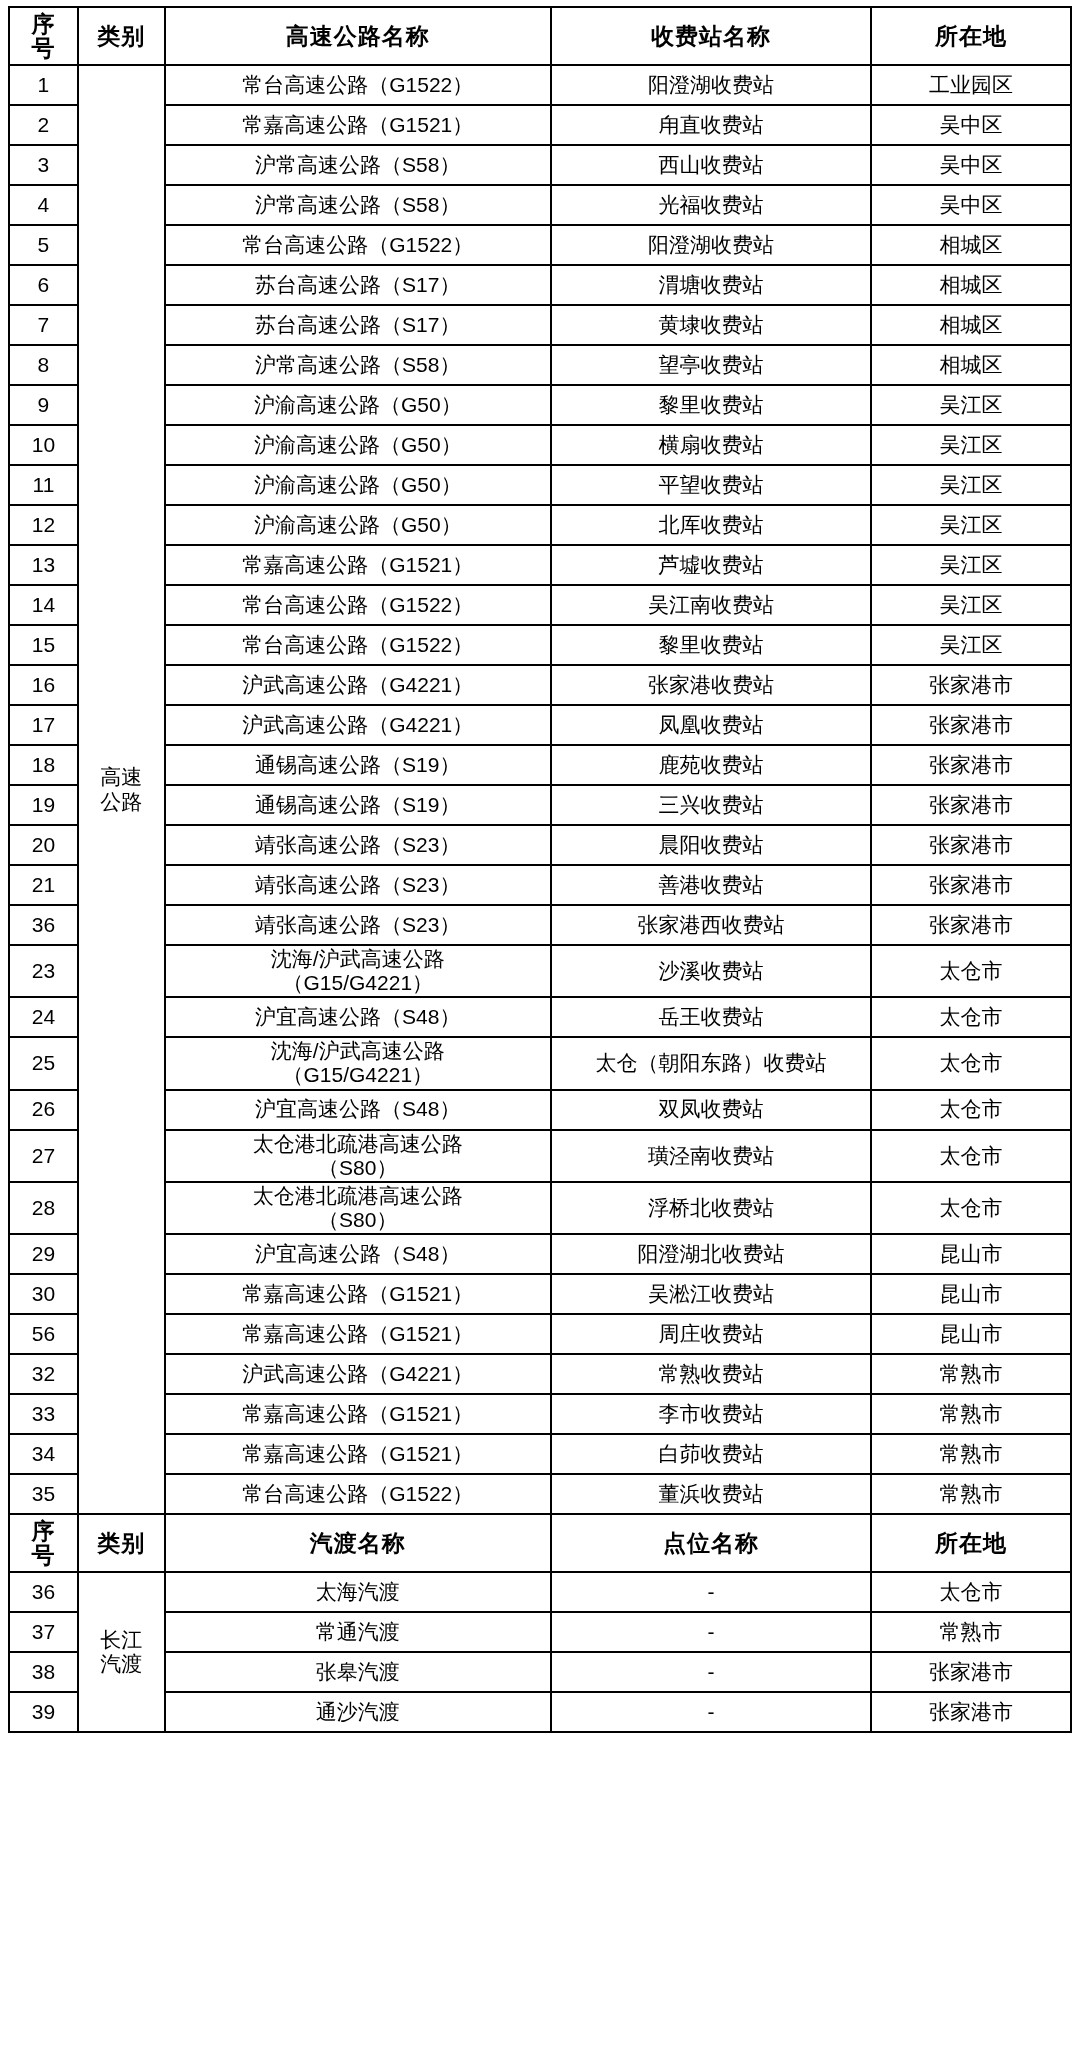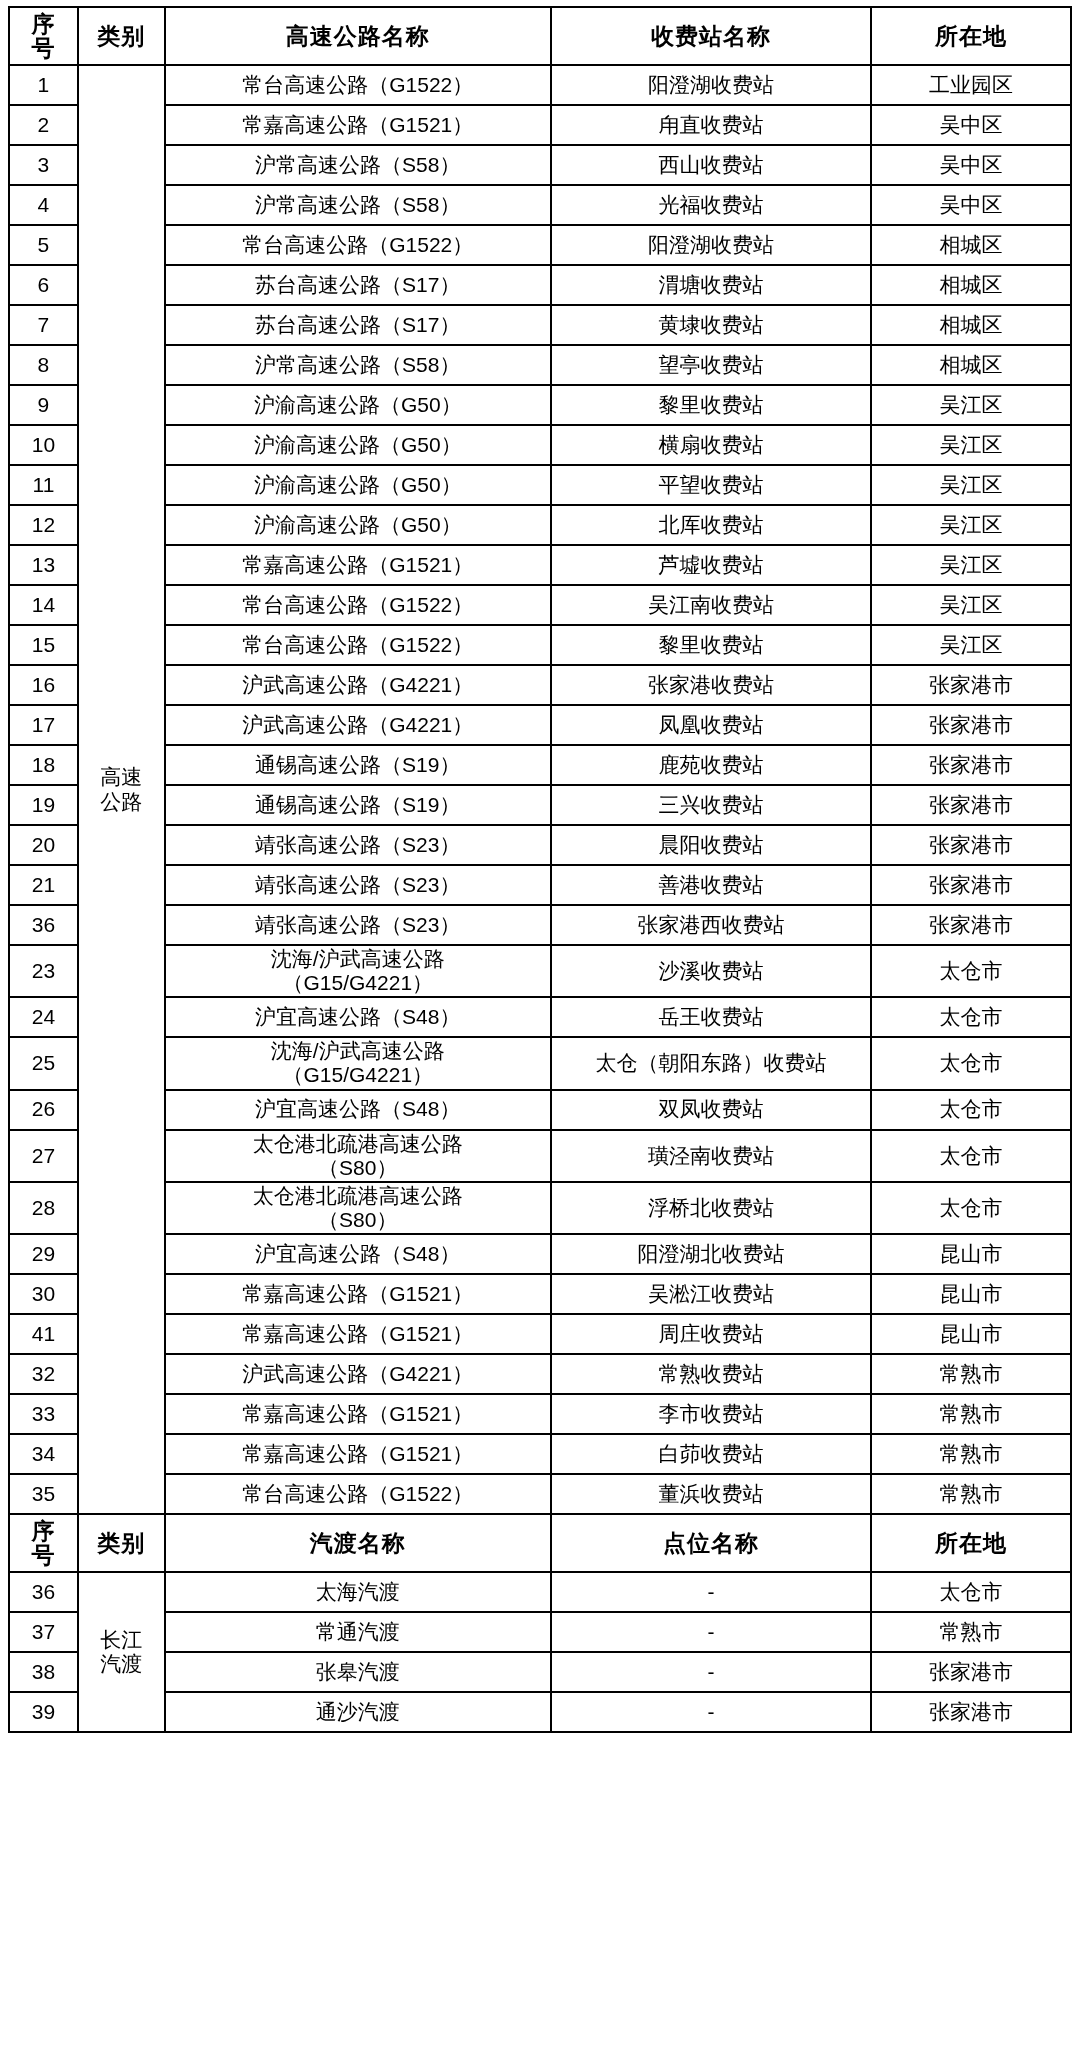--- a/index.html
+++ b/index.html
@@ -284,21 +284,21 @@
           <td class="toll">阳澄湖北收费站</td>
           <td class="loc">昆山市</td>
         </tr>
         <tr class="row">
           <td class="idx">30</td>
           <td class="name">常嘉高速公路（G1521）</td>
           <td class="toll">吴淞江收费站</td>
           <td class="loc">昆山市</td>
         </tr>
         <tr class="row">
-          <td class="idx">41</td>
+          <td class="idx">56</td>
           <td class="name">常嘉高速公路（G1521）</td>
           <td class="toll">周庄收费站</td>
           <td class="loc">昆山市</td>
         </tr>
         <tr class="row">
           <td class="idx">32</td>
           <td class="name">沪武高速公路（G4221）</td>
           <td class="toll">常熟收费站</td>
           <td class="loc">常熟市</td>
         </tr>

